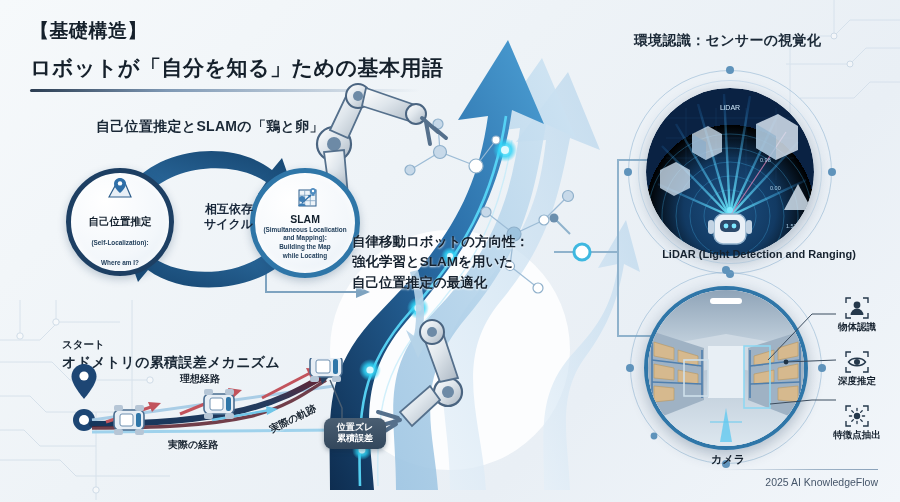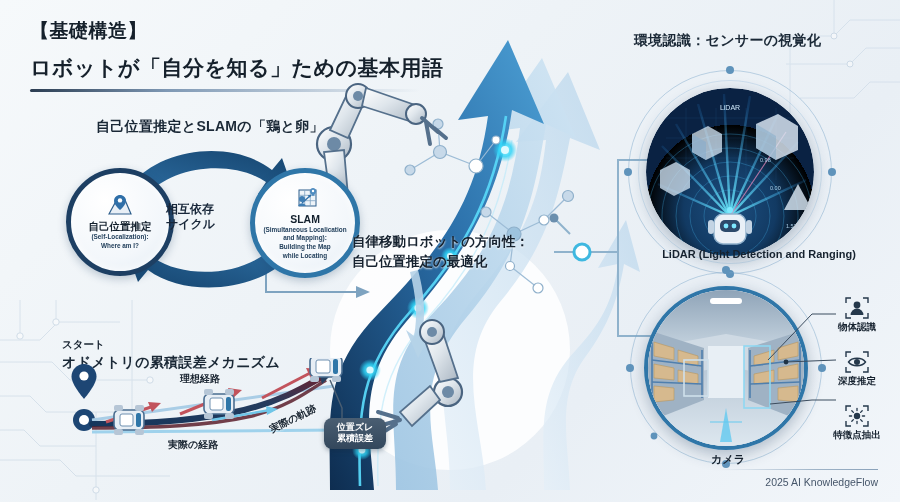--- a/index.html
+++ b/index.html
@@ -33,27 +33,27 @@
   
   .cycle { left: 58px; top: 150px; width: 310px; height: 140px; }
   .node-ring {
     position: absolute; border-radius: 50%;
     background: radial-gradient(circle at 35% 28%, #ffffff 0%, #f3f7fb 62%, #e3ecf4 100%);
     border: 5px solid #1e4a72;
     box-shadow: 0 3px 9px rgba(25,60,95,.25), inset 0 0 10px rgba(255,255,255,.9);
     display: flex; flex-direction: column; align-items: center; justify-content: center;
     text-align: center; padding: 4px;
   }
-  .node-ring.left { left: 8px; top: 18px; width: 108px; height: 108px; border-color: #1d3f63; }
+  .node-ring.left { left: 8px; top: 18px; width: 108px; height: 108px; border-color: #1d3f63; justify-content: space-between; }
   .node-ring.right { left: 192px; top: 18px; width: 110px; height: 110px; border-color: #2f76a8; }
   .ring-icon { width: 26px; height: 24px; margin-bottom: 2px; }
   .ring-title { font-size: 10.5px; font-weight: bold; color: #13202d; line-height: 1.15; }
   .ring-sub { font-size: 6.4px; font-weight: bold; color: #23405c; line-height: 1.2; margin-top: 1px; }
   .cycle-center {
-    position: absolute; left: 108px; top: 52px; width: 80px; text-align: left;
+    position: absolute; left: 115px; top: 52px; width: 80px; text-align: right;
     font-size: 12px; font-weight: bold; color: #18273a; line-height: 1.25;
   }
 
   
   .center-head {
     left: 352px; top: 232px; width: 216px; 
     font-size: 13.5px; font-weight: bold; line-height: 1.5; color: #16222f;
     text-shadow: 0 1px 2px rgba(255,255,255,.95);
   }
 
@@ -330,20 +330,21 @@
     </div>
 
     <div class="cycle-center">
       <div>相互依存</div>
       <div>サイクル</div>
     </div>
   </div>
 
   <div class="abs center-head">
     <div>自律移動ロボットの方向性：</div>
+    <div>強化学習とSLAMを用いた</div>
     <div>自己位置推定の最適化</div>
   </div>
 
   <div class="abs odo">
     <div class="sec-head odo-head abs">オドメトリの累積誤差メカニズム</div>
 
     <svg class="abs" style="left:0;top:20px;width:320px;height:100px" viewBox="0 0 320 100">
       <defs>
         <linearGradient id="darkPath" x1="0" y1="1" x2="1" y2="0">
           <stop offset="0" stop-color="#16365c"></stop>

